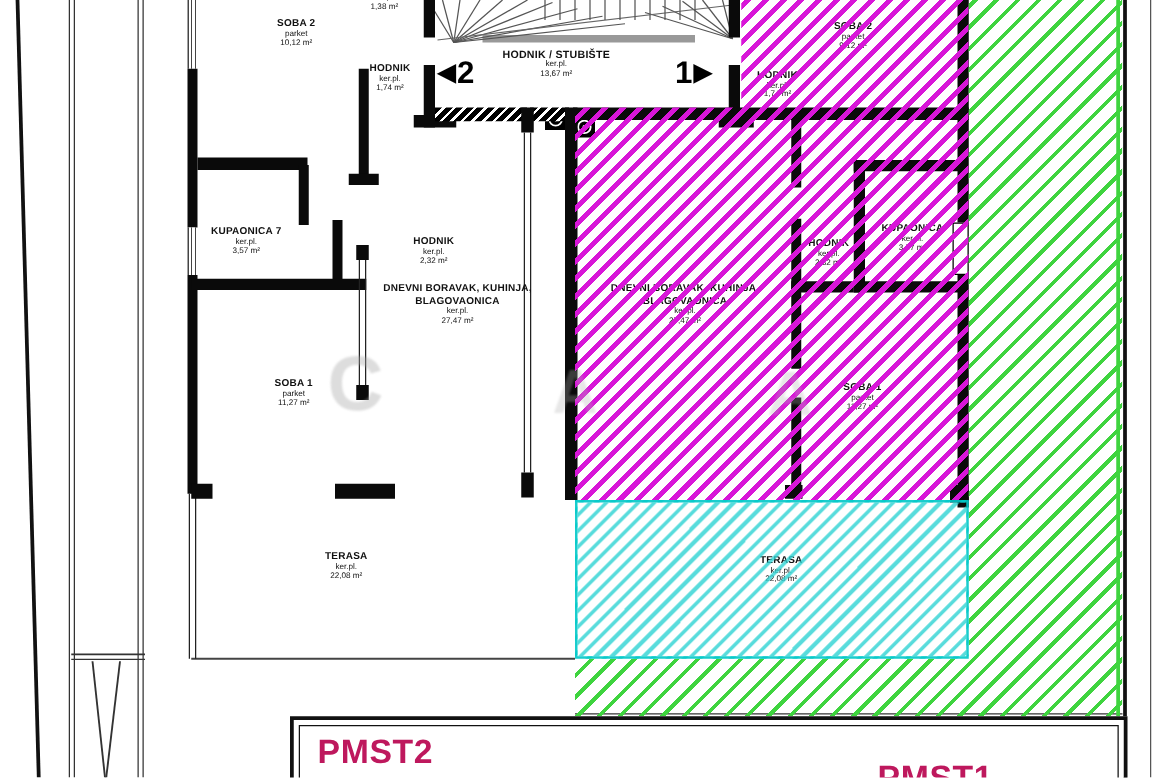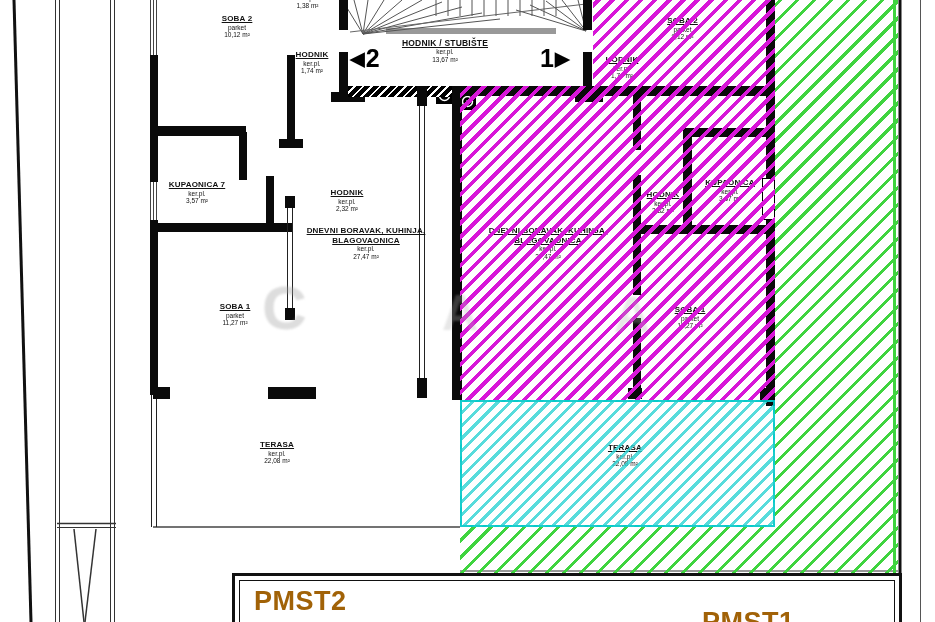--- a/index.html
+++ b/index.html
@@ -25,30 +25,30 @@
     clip-path:polygon(315px 0,438px 0,438px 573px,0 573px,0 527px,315px 527px);
   }
   .hatch-cyan{
     position:absolute;left:460px;top:400px;width:315px;height:127px;z-index:3;
     background:repeating-linear-gradient(135deg,rgba(0,0,0,0) 0 6px,rgba(46,211,211,.8) 6px 9px);
     border:2px solid rgba(0,200,200,.9);box-sizing:border-box;
   }
   .green-edge{position:absolute;left:893px;top:0;width:3px;height:573px;background:#3fd43f;z-index:3;}
   
   .room-label{position:absolute;text-align:center;color:#111;z-index:2;line-height:1.2;}
-  .room-name{display:block;font-weight:bold;font-size:8px;letter-spacing:.2px;text-decoration:underline;}
+  .room-name{display:block;font-weight:bold;font-size:8px;letter-spacing:.2px;}
   .room-floor,.room-area{display:block;font-size:6.5px;}
   
   .lvl-marker{position:absolute;z-index:4;color:#000;font-weight:bold;display:flex;align-items:center;gap:1px;}
   .lvl-arrow{font-size:19px;line-height:1;}
   .lvl-num{font-size:25px;line-height:1;}
   .pmst-box{position:absolute;left:232px;top:573px;width:670px;height:70px;background:#fff;
     border:3px solid #111;box-sizing:border-box;z-index:4;}
   .pmst-inner{position:absolute;left:4px;top:4px;right:4px;bottom:-4px;border:1.5px solid #111;}
-  .pmst-label{position:absolute;z-index:5;font-weight:bold;font-size:27px;color:#a16207;letter-spacing:.5px;}
+  .pmst-label{position:absolute;z-index:5;font-weight:bold;font-size:27px;color:#be185d;letter-spacing:.5px;}
   
   .wm{position:absolute;z-index:6;color:rgba(165,165,165,.38);font-weight:bold;filter:blur(1px);pointer-events:none;}
   
   .linework{position:absolute;left:0;top:0;z-index:1;}
 </style>
 </head>
 <body>
 
 <svg class="linework" width="935" height="622">
 

